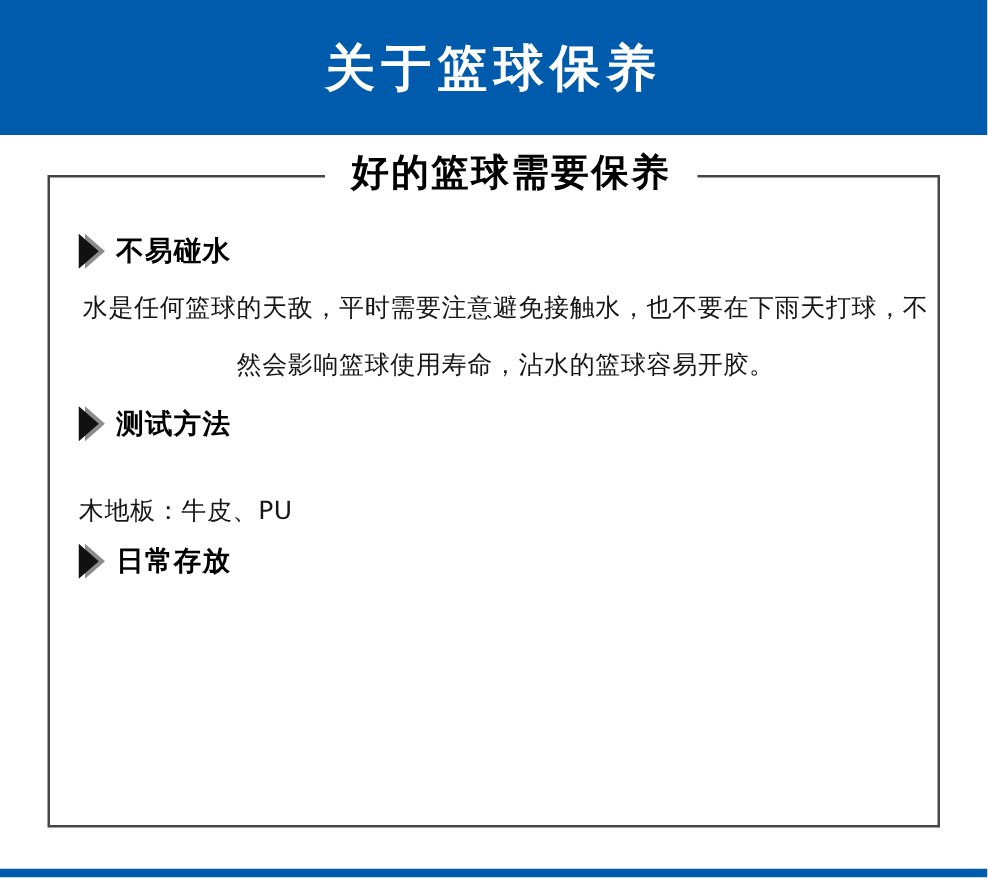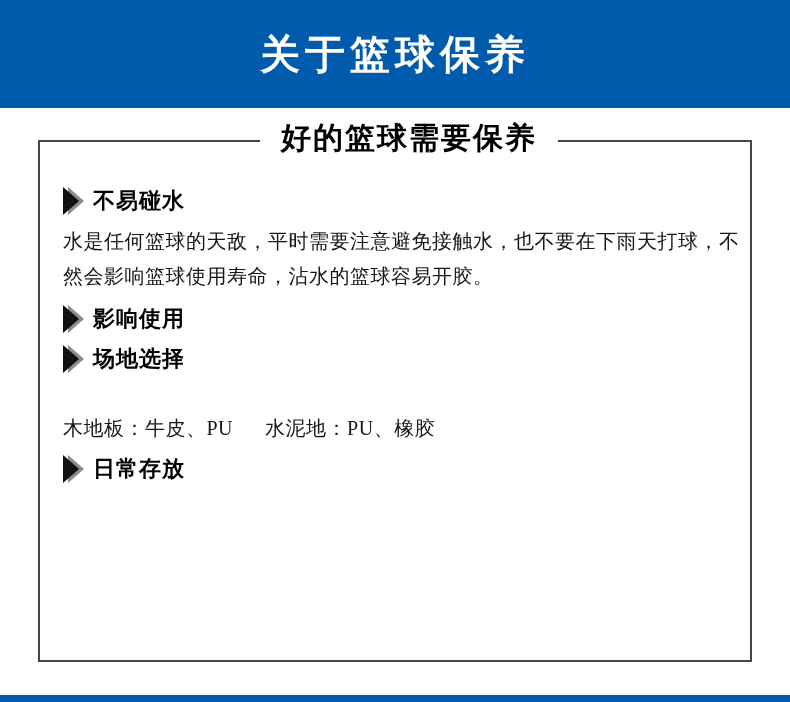--- a/index.html
+++ b/index.html
@@ -1,15 +1,15 @@
 <!DOCTYPE html>
 <html><head>
 <meta charset="utf-8">
 <style>
-  * { margin: 0; padding: 0; box-sizing: border-box; font-family: Liberation Serif, serif; }
+  * { margin: 0; padding: 0; box-sizing: border-box; }
   html, body {
     width: 790px; height: 702px;
     background: #ffffff;
     font-family: "DejaVu Sans", "Liberation Sans", sans-serif;
     position: relative;
     overflow: hidden;
   }
   .banner {
     position: absolute; top: 0; left: 0; width: 790px; height: 108px;
     background: #005BAC;
@@ -41,21 +41,21 @@
   }
   .tri-icon { position: relative; width: 21px; height: 28px; flex: 0 0 auto; }
   .tri-icon .tri {
     position: absolute; top: 0; width: 0; height: 0;
     border-top: 14px solid transparent;
     border-bottom: 14px solid transparent;
   }
   .tri-gray  { left: 5px; border-left: 16px solid #8c8c8c; }
   .tri-black { left: 0;  border-left: 16px solid #111111; }
   .section-body {
-    font-size: 20px; color: #161616; line-height: 35px; letter-spacing: 0.5px;
+    font-size: 20px; color: #161616; line-height: 45px; letter-spacing: 0.5px; text-align: center;
   }
   .surface-row {
     display: flex; gap: 32px; flex-wrap: nowrap;
     font-size: 20px; color: #161616; line-height: 31px; letter-spacing: 0.5px;
     white-space: nowrap;
     margin-top: 39px;
   }
   .footer-strip {
     position: absolute; bottom: 0; left: 0; width: 790px; height: 7px;
     background: #005BAC;
@@ -84,36 +84,28 @@
     </div>
     <div class="section-body">水是任何篮球的天敌，平时需要注意避免接触水，也不要在下雨天打球，不然会影响篮球使用寿命，沾水的篮球容易开胶。</div>
   </div>
 
   <div class="section">
     <div class="section-heading">
       <span class="tri-icon">
           <span class="tri tri-gray"></span>
           <span class="tri tri-black"></span>
         </span>
-      <span class="section-heading-label">影响使用</span>
+      <span class="section-heading-label">测试方法</span>
     </div>
   </div>
 
 
   <div class="section">
-    <div class="section-heading">
-      <span class="tri-icon">
-          <span class="tri tri-gray"></span>
-          <span class="tri tri-black"></span>
-        </span>
-      <span class="section-heading-label">场地选择</span>
-    </div>
     <div class="surface-row">
       <span>木地板：牛皮、PU</span>
-      <span>水泥地：PU、橡胶</span>
     </div>
   </div>
 
   <div class="section">
     <div class="section-heading">
       <span class="tri-icon">
           <span class="tri tri-gray"></span>
           <span class="tri tri-black"></span>
         </span>
       <span class="section-heading-label">日常存放</span>

